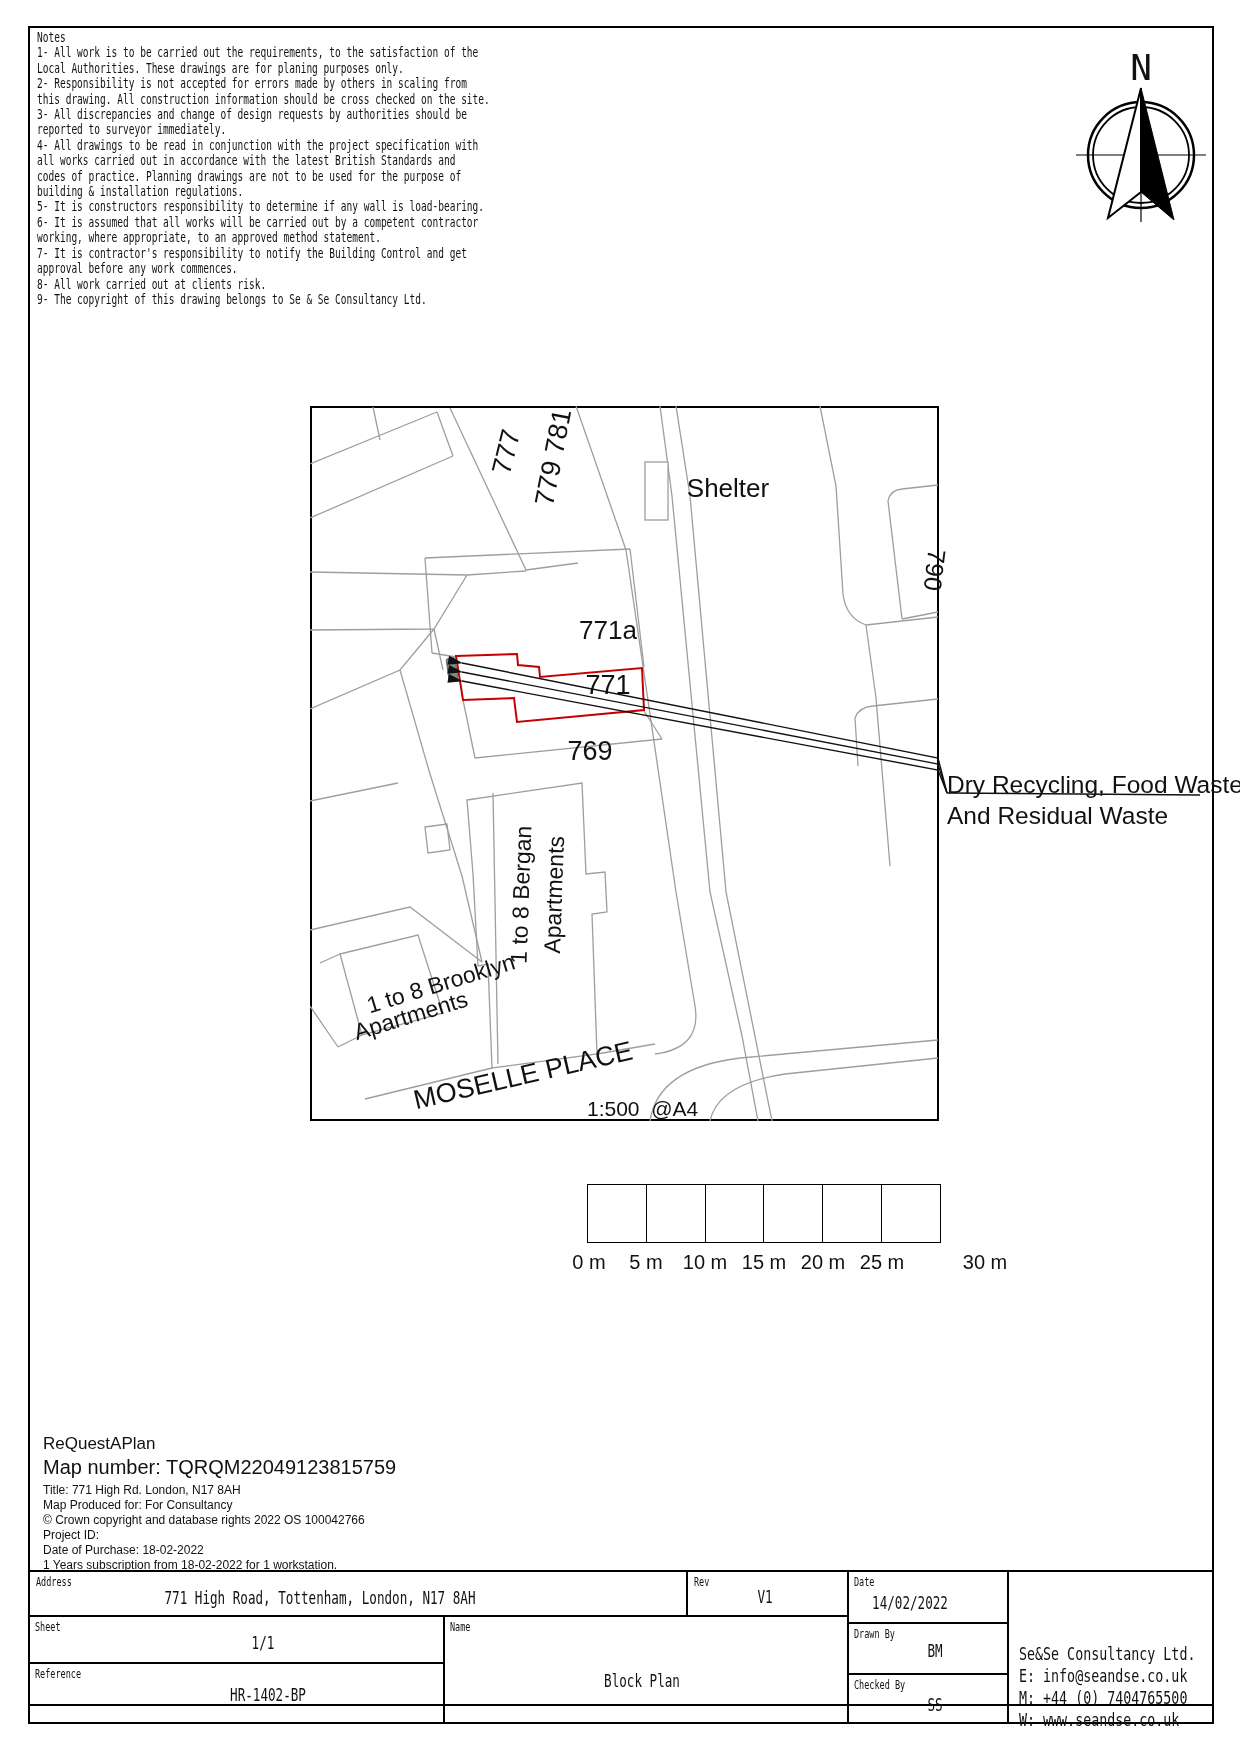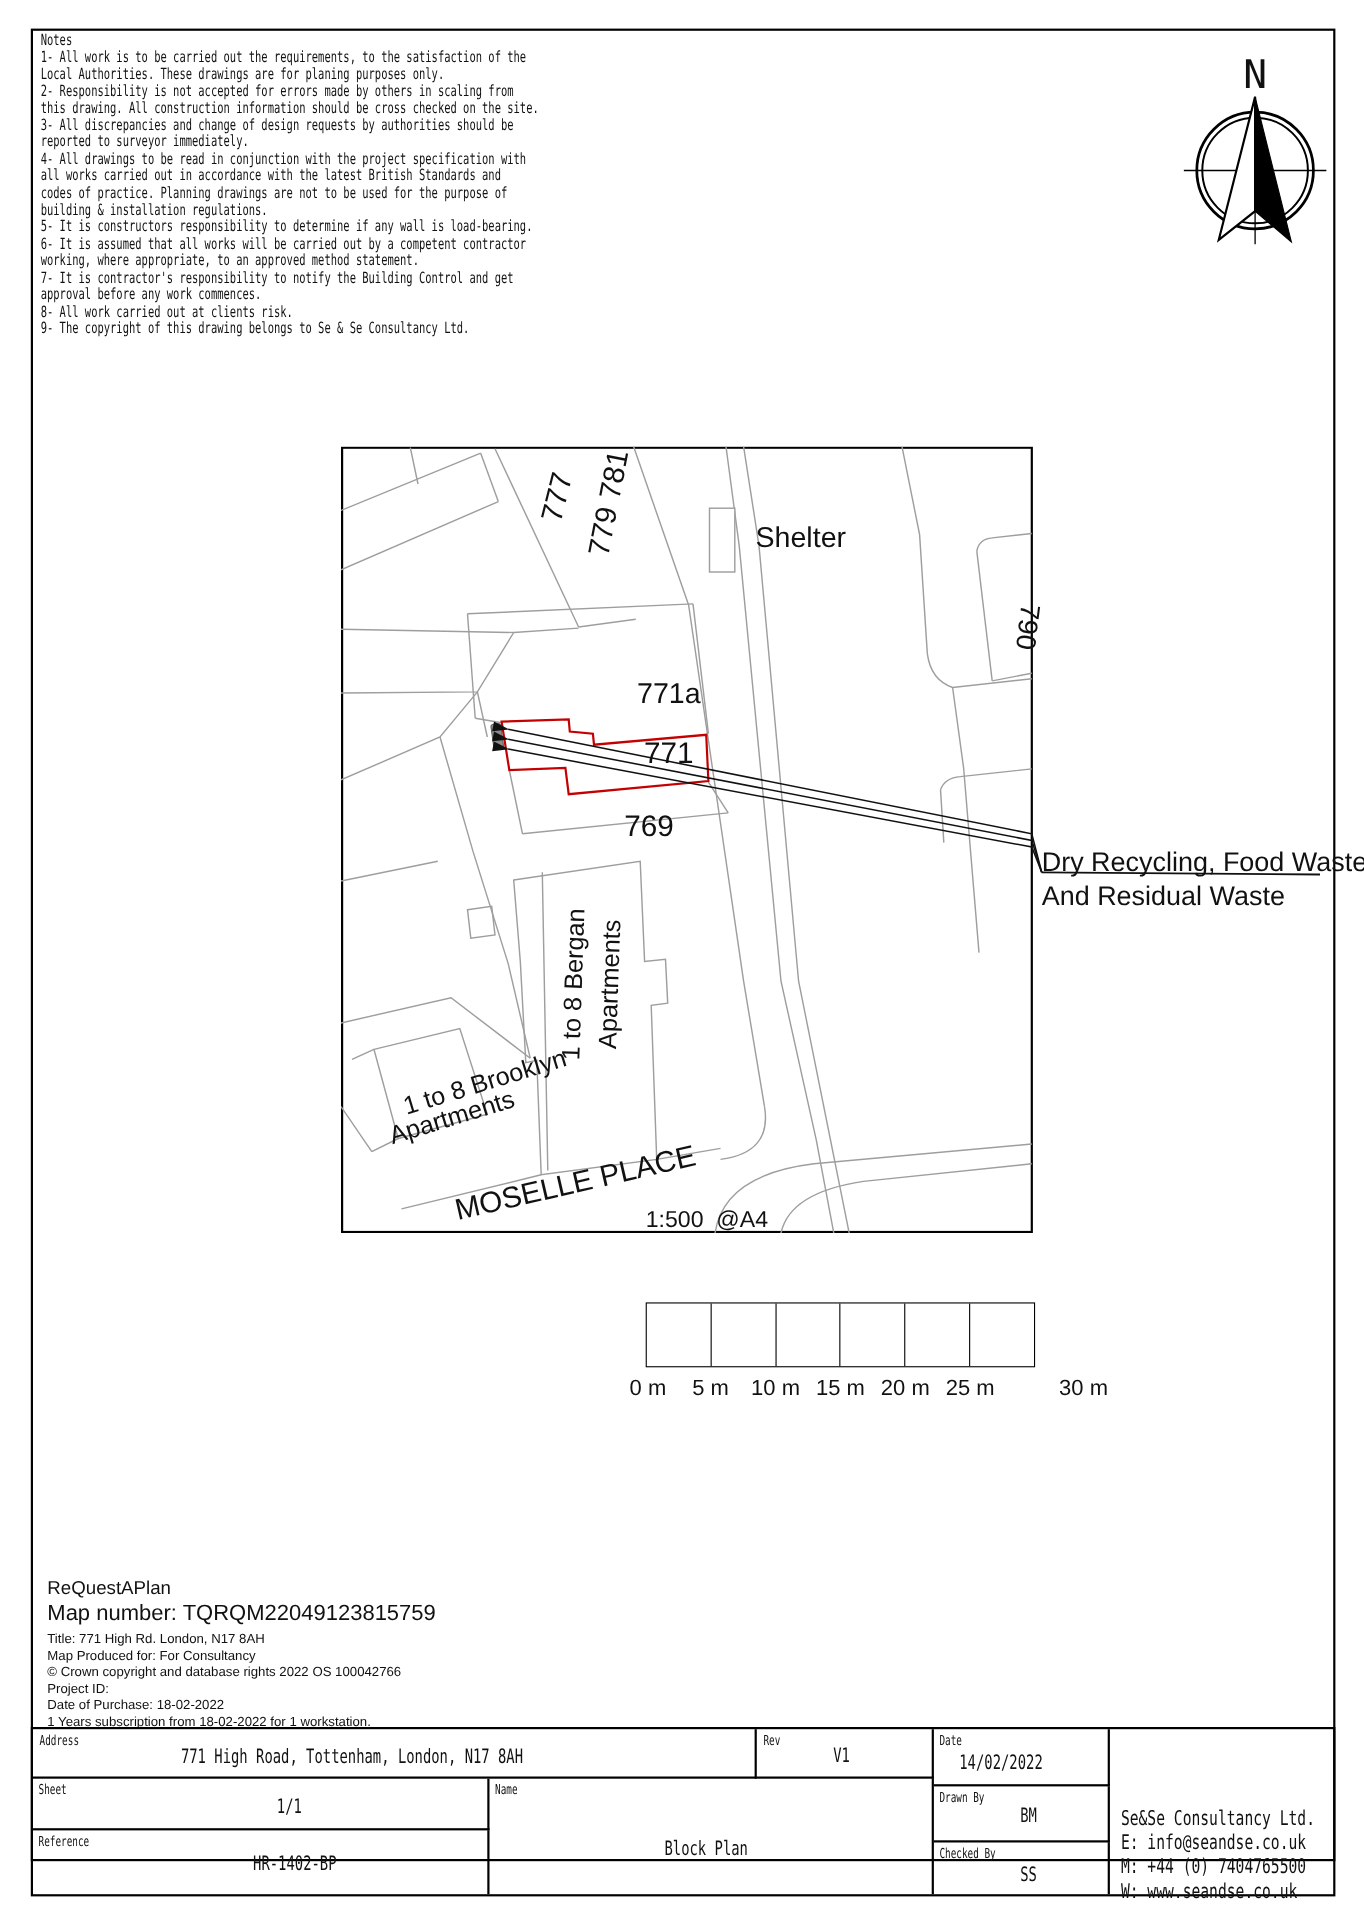--- a/index.html
+++ b/index.html
@@ -163,21 +163,21 @@
   <div class="sans" style="font-size:12px;line-height:14.9px;margin-top:4px;">
     <div>Title: 771 High Rd. London, N17 8AH</div>
     <div>Map Produced for: For Consultancy</div>
     <div>© Crown copyright and database rights 2022 OS 100042766</div>
     <div>Project ID:</div>
     <div>Date of Purchase: 18-02-2022</div>
     <div>1 Years subscription from 18-02-2022 for 1 workstation.</div>
   </div>
 </div>
 
-<div class="abs" style="left:28px;top:1570px;width:1186px;height:122px;border:2px solid #000;box-sizing:border-box;">
+<div class="abs" style="left:28px;top:1570px;width:1186px;height:136px;border:2px solid #000;box-sizing:border-box;">
 
   <div class="cell" style="left:0;top:0;width:658px;height:45px;border-right:2px solid #000;border-bottom:2px solid #000;"></div>
   <div class="cell" style="left:658px;top:0;width:161px;height:45px;border-right:2px solid #000;border-bottom:2px solid #000;"></div>
   <div class="cell" style="left:819px;top:0;width:160px;height:52px;border-right:2px solid #000;border-bottom:2px solid #000;"></div>
   <div class="cell" style="left:0;top:45px;width:415px;height:47px;border-right:2px solid #000;border-bottom:2px solid #000;"></div>
   <div class="cell" style="left:0;top:92px;width:415px;height:58px;border-right:2px solid #000;"></div>
   <div class="cell" style="left:415px;top:45px;width:404px;height:105px;border-right:2px solid #000;"></div>
   <div class="cell" style="left:819px;top:52px;width:160px;height:51px;border-right:2px solid #000;border-bottom:2px solid #000;"></div>
   <div class="cell" style="left:819px;top:103px;width:160px;height:47px;border-right:2px solid #000;"></div>
 

